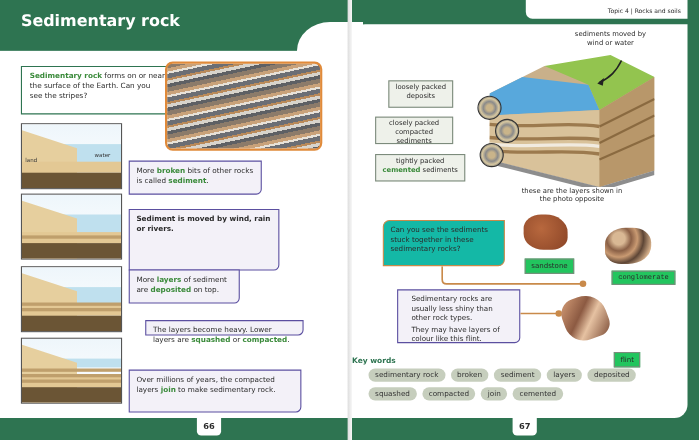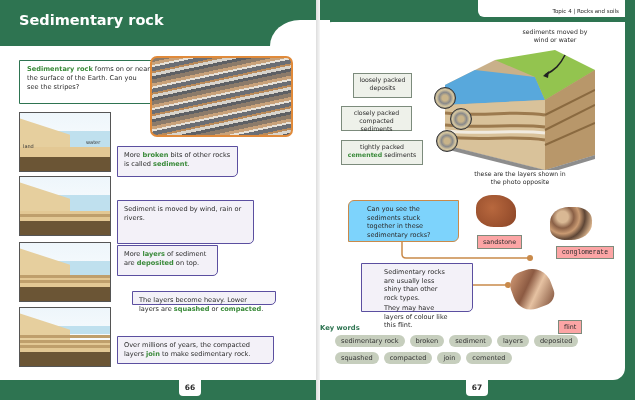--- a/index.html
+++ b/index.html
@@ -37,23 +37,23 @@
   
   .right-white { left: 320px; top: 22px; width: 305px; height: 358px; background: #fff; border-radius: 12px 0 12px 0; }
   .topic-tab { left: 478px; top: 0; width: 147px; height: 17px; background: #fff; border-radius: 0 0 0 6px; font-size: 5.5px; text-align: right; padding: 8px 6px 0 0; }
   .gutter { left: 316px; top: 0; width: 4px; height: 400px; background: linear-gradient(90deg, #ddd, #f7f7f7); }
 
   .block { left: 445px; top: 45px; width: 150px; height: 125px; }
   .callout { border: 1.5px solid #7c8b7c; background: #eef1ea; font-size: 6.2px; line-height: 8px; text-align: center; padding: 2px 3px; }
   .magnifier { width: 22px; height: 22px; border-radius: 50%; border: 1.5px solid #333; background: radial-gradient(circle, #c9b48a 20%, #8a8a8a 40%, #d8c8a0 60%, #6f6f6f 80%); }
   .caption { font-size: 6.2px; line-height: 8px; text-align: center; }
 
-  .question-box { left: 348px; top: 200px; width: 111px; height: 42px; border: 1.5px solid #c98a4a; border-radius: 6px 0 6px 0; background: #7dd3fc; padding: 4px 18px; font-size: 6.5px; line-height: 8.5px; }
-  .info-box { left: 361px; top: 263px; width: 112px; height: 49px; border: 1.5px solid #5b4fa0; border-radius: 0 0 5px 0; background: #f3f1f8; padding: 4px 22px; font-size: 6.5px; line-height: 8.5px; }
-  .rock-label { border: 1.5px solid #7c8b7c; background: #fca5a5; font-size: 6.4px; padding: 2px 5px; }
+  .question-box { left: 348px; top: 200px; width: 111px; height: 42px; border: 1.5px solid #c98a4a; border-radius: 6px 0 6px 0; background: #14b8a6; padding: 4px 6px; font-size: 6.5px; line-height: 8.5px; }
+  .info-box { left: 361px; top: 263px; width: 112px; height: 49px; border: 1.5px solid #5b4fa0; border-radius: 0 0 5px 0; background: #f3f1f8; padding: 4px 12px; font-size: 6.5px; line-height: 8.5px; }
+  .rock-label { border: 1.5px solid #7c8b7c; background: #22c55e; font-size: 6.4px; padding: 2px 5px; }
 
   .keywords-title { left: 320px; top: 324px; font-size: 6.8px; font-weight: bold; color: #2e7451; }
   .kw-row { left: 335px; display: flex; gap: 5px; }
   .kw { background: #c6cebd; border-radius: 8px; font-size: 6.6px; padding: 2px 6px; color: #333; white-space: nowrap; }
 </style>
 </head>
 <body>
 
 <div class="abs page-left"></div>
 <div class="abs left-white"></div>
@@ -100,30 +100,30 @@
     <div class="sand"></div>
     <div class="l1"></div>
     <div class="l2"></div>
     <div class="l3"></div>
     <div class="bed"></div>
 </div>
 
 <div class="abs step-box" style="left:117px;top:146px;width:121px;height:31px;">
   <span>More </span><span class="green">broken</span><span> bits of other rocks is called </span><span class="green">sediment</span><span>.</span>
 </div>
-<div class="abs step-box" style="left:117px;top:200px;width:137px;height:44px;">
+<div class="abs step-box" style="left:117px;top:190px;width:137px;height:56px;font-weight:bold;">
   <div>Sediment is moved by wind, rain or rivers.</div>
 </div>
 <div class="abs step-box" style="left:117px;top:245px;width:101px;height:31px;">
   <span>More </span><span class="green">layers</span><span> of sediment are </span><span class="green">deposited</span><span> on top.</span>
 </div>
 <div class="abs step-box" style="left:132px;top:291px;width:144px;height:14px;">
   <span>The layers become heavy. Lower layers are </span><span class="green">squashed</span><span> or </span><span class="green">compacted</span><span>.</span>
 </div>
-<div class="abs step-box" style="left:117px;top:336px;width:157px;height:28px;">
+<div class="abs step-box" style="left:117px;top:336px;width:157px;height:39px;">
   <span>Over millions of years, the compacted layers </span><span class="green">join</span><span> to make sedimentary rock.</span>
 </div>
 
 <div class="abs page-num" style="left:147px;top:380px;margin-left:32px;">66</div>
 
 <div class="abs gutter"></div>
 <div class="abs right-white"></div>
 <div class="abs topic-tab">Topic 4 | Rocks and soils</div>
 
 <div class="abs caption" style="left:520px;top:28px;width:70px;">sediments moved by wind or water</div>

